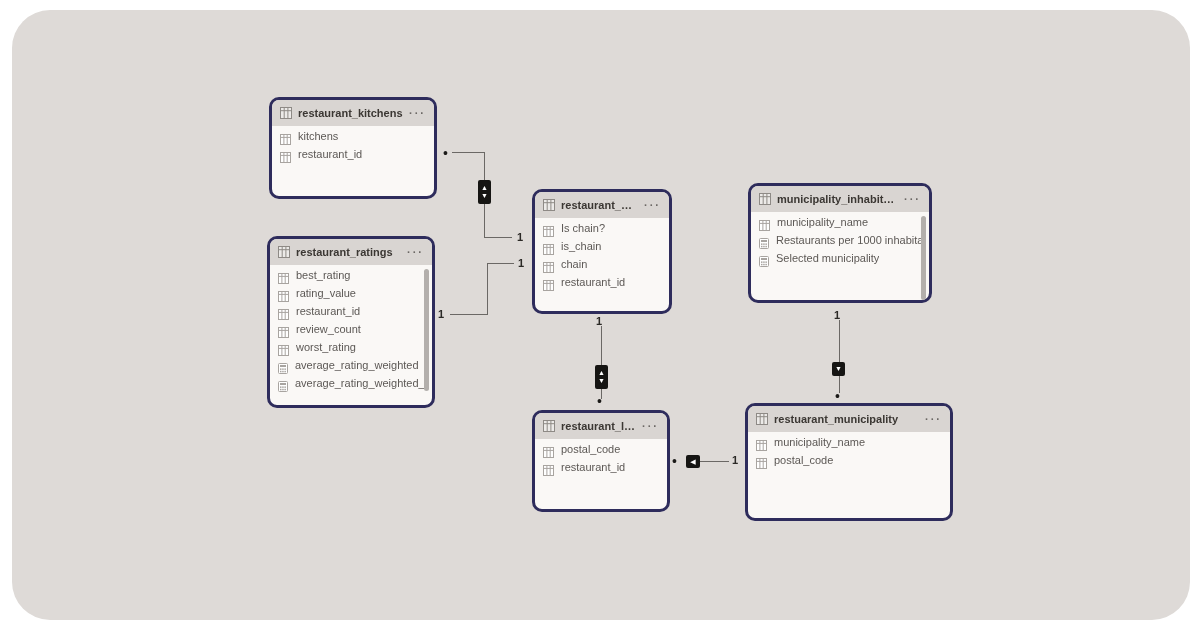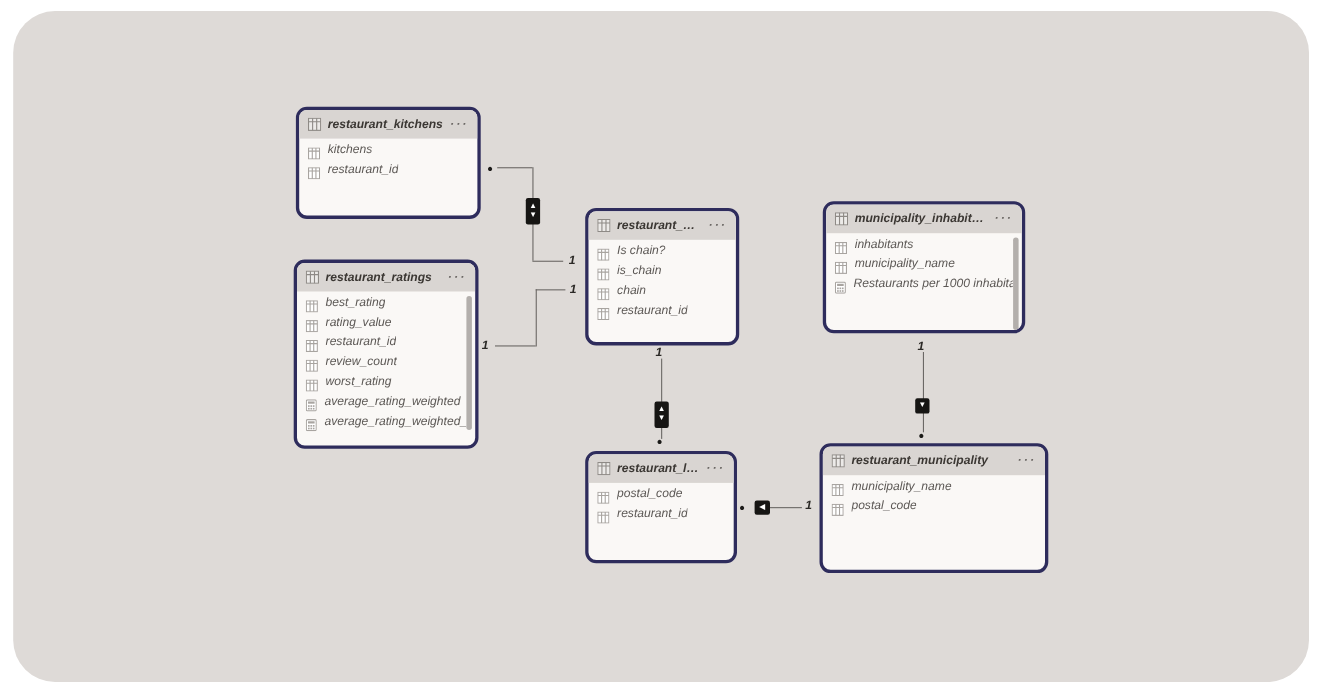--- a/index.html
+++ b/index.html
@@ -1,19 +1,19 @@
 <!DOCTYPE html>
 <html style="--canvas: #dedad7; --border: #2e2c5c; --header-bg: #d9d5d2; --body-bg: #faf8f6; --line: #6b6865; --text: #5c5855; --title: #3b3733;"><head>
 <meta charset="utf-8">
 <style>
   html,body{margin:0;padding:0;background:#ffffff;}
   .page{position:relative;width:1202px;height:634px;background:#ffffff;overflow:hidden;
         font-family:"Liberation Sans","DejaVu Sans",sans-serif;}
   .canvas{position:absolute;left:12px;top:10px;width:1178px;height:610px;
-          background:var(--canvas,#dedad7);border-radius:38px;font-style:italic;}
+          background:var(--canvas,#dedad7);border-radius:38px;}
   
   .entity{position:absolute;background:var(--body-bg,#faf8f6);
           border:3px solid var(--border,#2e2c5c);border-radius:10px;
           box-sizing:border-box;overflow:hidden;}
   .entity-header{height:26px;background:var(--header-bg,#d9d5d2);display:flex;align-items:center;
                  gap:6px;padding:0 8px;box-sizing:border-box;}
   .entity-title{font-size:11px;font-weight:bold;color:var(--title,#3b3733);white-space:nowrap;
                 overflow:hidden;text-overflow:ellipsis;flex:1 1 auto;}
   .ellipsis{font-size:11px;font-weight:bold;color:#6b6764;letter-spacing:2px;line-height:1;
             flex:0 0 auto;cursor:pointer;}
@@ -260,48 +260,52 @@
       <div class="entity-body">
           <div class="field-row">
             <span class="f-icon">
               <svg width="11" height="11" viewBox="0 0 11 11">
                 <rect x="0.5" y="0.5" width="10" height="10" fill="#fff" stroke="#a8a4a0"></rect>
                 <line x1="0.5" y1="3.4" x2="10.5" y2="3.4" stroke="#a8a4a0"></line>
                 <line x1="3.9" y1="0.5" x2="3.9" y2="10.5" stroke="#a8a4a0"></line>
                 <line x1="7.2" y1="0.5" x2="7.2" y2="10.5" stroke="#a8a4a0"></line>
               </svg>
             </span>
-            <span class="f-name">inhabitants</span>
-          </div>
-          <div class="field-row">
-            <span class="f-icon">
-              <svg width="11" height="11" viewBox="0 0 11 11">
-                <rect x="0.5" y="0.5" width="10" height="10" fill="#fff" stroke="#a8a4a0"></rect>
-                <line x1="0.5" y1="3.4" x2="10.5" y2="3.4" stroke="#a8a4a0"></line>
-                <line x1="3.9" y1="0.5" x2="3.9" y2="10.5" stroke="#a8a4a0"></line>
-                <line x1="7.2" y1="0.5" x2="7.2" y2="10.5" stroke="#a8a4a0"></line>
-              </svg>
-            </span>
             <span class="f-name">municipality_name</span>
           </div>
           <div class="field-row">
             <span class="f-icon">
               <svg width="10" height="11" viewBox="0 0 10 11">
                 <rect x="0.5" y="0.5" width="9" height="10" rx="1" fill="#fff" stroke="#a8a4a0"></rect>
                 <rect x="2" y="2" width="6" height="2" fill="#a8a4a0"></rect>
                 <rect x="2" y="5.4" width="1.5" height="1.5" fill="#a8a4a0"></rect>
                 <rect x="4.2" y="5.4" width="1.5" height="1.5" fill="#a8a4a0"></rect>
                 <rect x="6.4" y="5.4" width="1.5" height="1.5" fill="#a8a4a0"></rect>
                 <rect x="2" y="7.8" width="1.5" height="1.5" fill="#a8a4a0"></rect>
                 <rect x="4.2" y="7.8" width="1.5" height="1.5" fill="#a8a4a0"></rect>
                 <rect x="6.4" y="7.8" width="1.5" height="1.5" fill="#a8a4a0"></rect>
               </svg>
             </span>
             <span class="f-name">Restaurants per 1000 inhabitants</span>
           </div>
+          <div class="field-row">
+            <span class="f-icon">
+              <svg width="10" height="11" viewBox="0 0 10 11">
+                <rect x="0.5" y="0.5" width="9" height="10" rx="1" fill="#fff" stroke="#a8a4a0"></rect>
+                <rect x="2" y="2" width="6" height="2" fill="#a8a4a0"></rect>
+                <rect x="2" y="5.4" width="1.5" height="1.5" fill="#a8a4a0"></rect>
+                <rect x="4.2" y="5.4" width="1.5" height="1.5" fill="#a8a4a0"></rect>
+                <rect x="6.4" y="5.4" width="1.5" height="1.5" fill="#a8a4a0"></rect>
+                <rect x="2" y="7.8" width="1.5" height="1.5" fill="#a8a4a0"></rect>
+                <rect x="4.2" y="7.8" width="1.5" height="1.5" fill="#a8a4a0"></rect>
+                <rect x="6.4" y="7.8" width="1.5" height="1.5" fill="#a8a4a0"></rect>
+              </svg>
+            </span>
+            <span class="f-name">Selected municipality</span>
+          </div>
         </div>
       <div class="scrollbar" style="right:3px;top:30px;height:84px"></div>
     </div>
 
     <div class="entity" style="left:520px;top:400px;width:138px;height:102px">
       <div class="entity-header">
         <span class="f-icon">
             <svg width="12" height="12" viewBox="0 0 12 12">
               <rect x="0.5" y="0.5" width="11" height="11" fill="#eceae8" stroke="#8e8a86"></rect>
               <line x1="0.5" y1="3.7" x2="11.5" y2="3.7" stroke="#8e8a86"></line>

